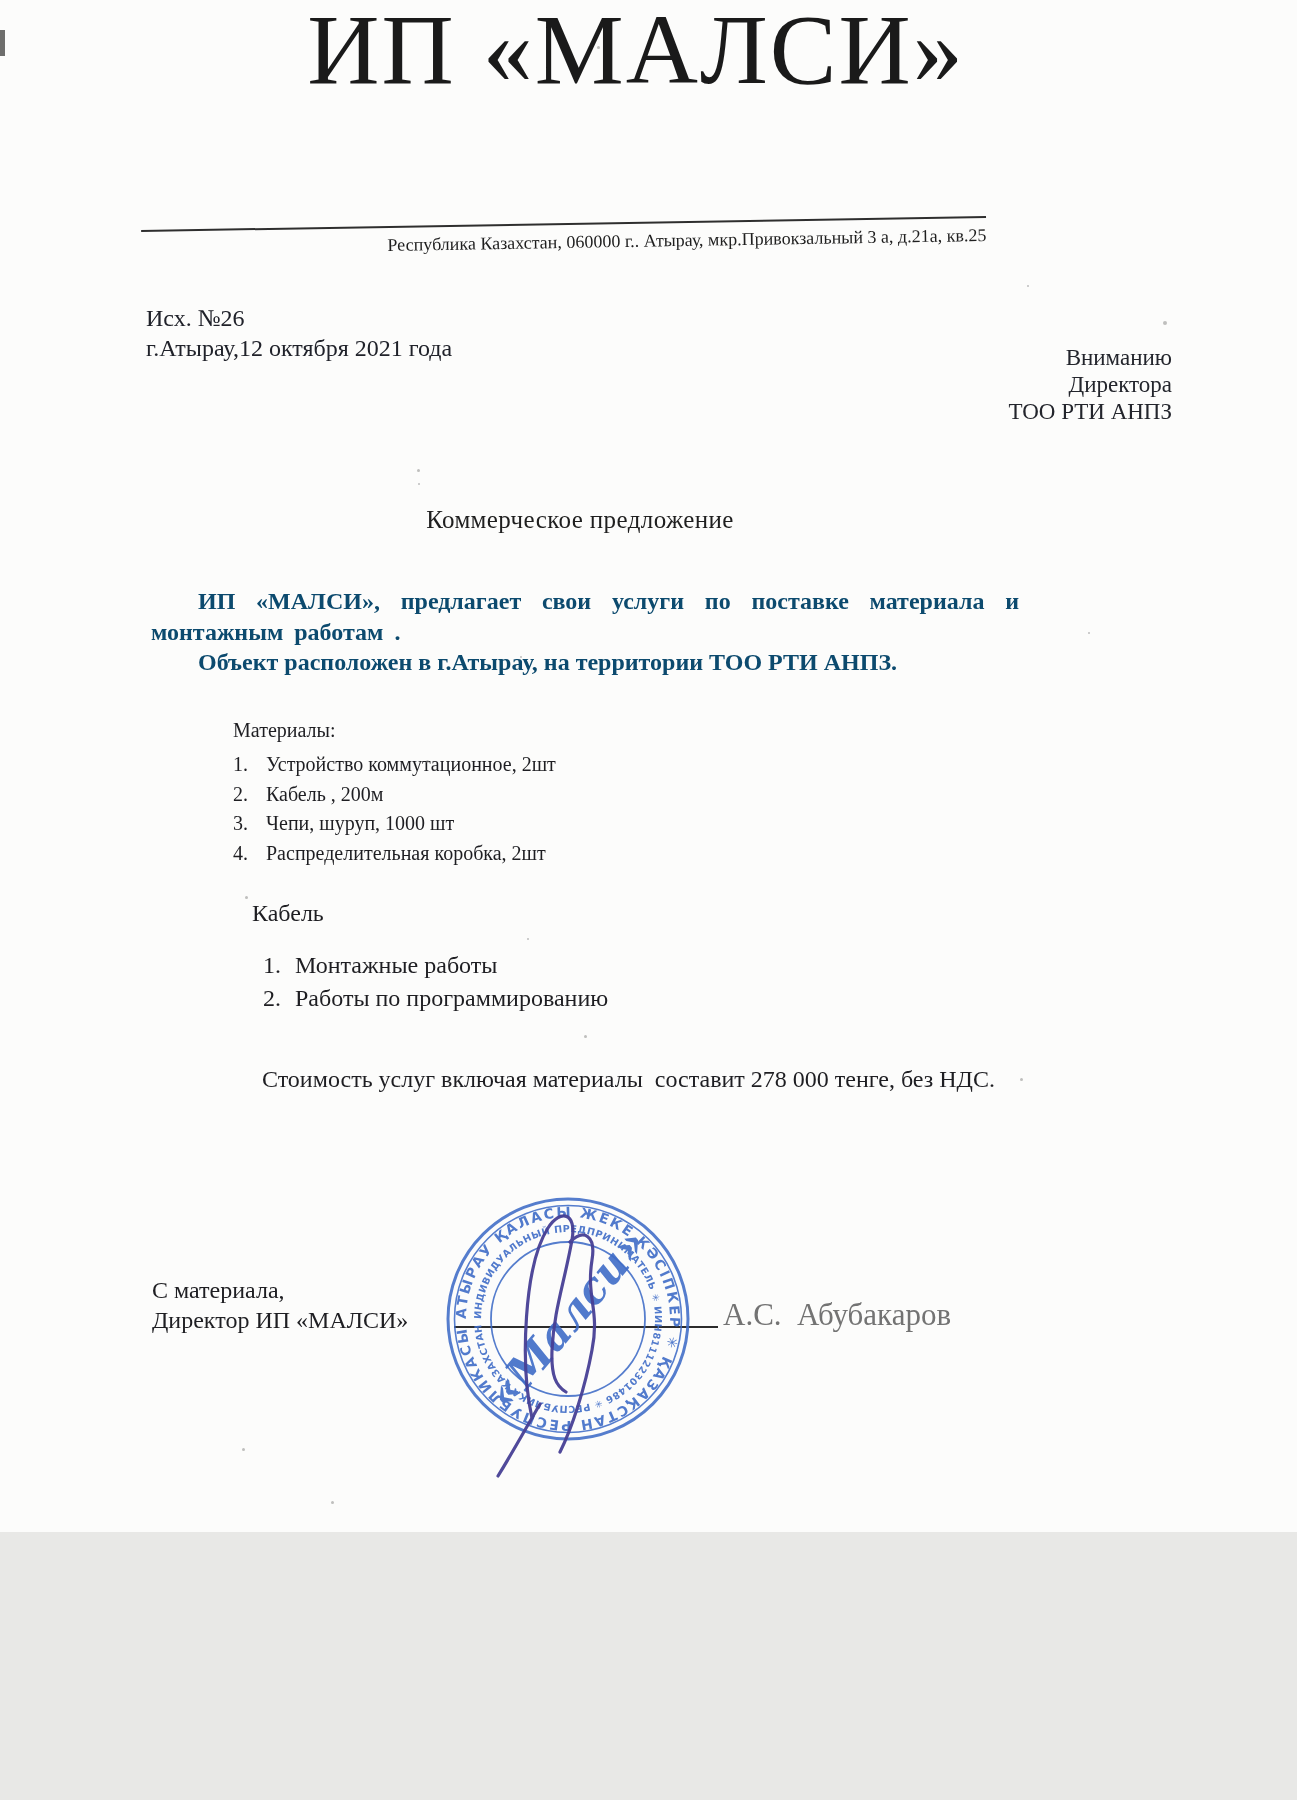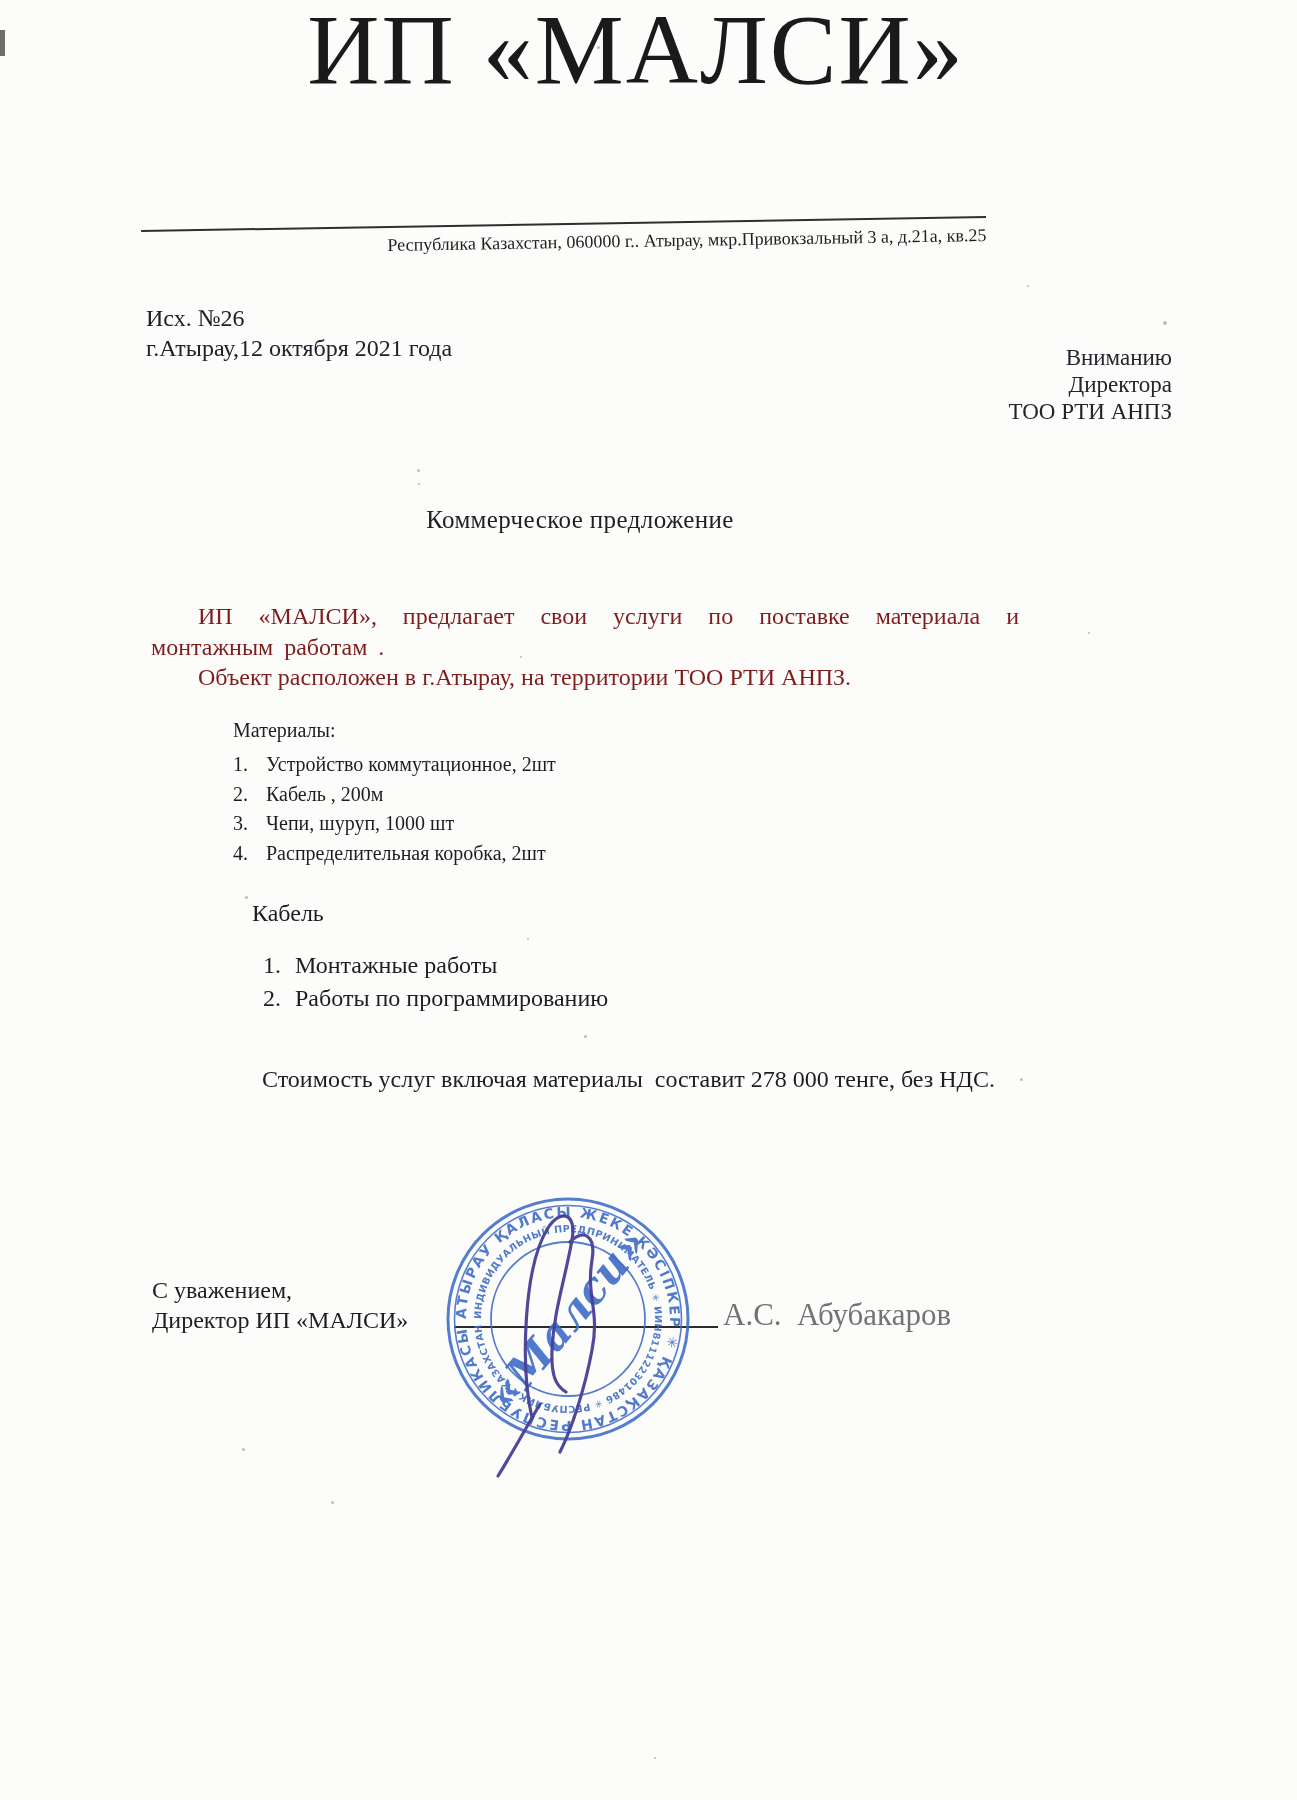--- a/index.html
+++ b/index.html
@@ -1,18 +1,18 @@
 <!DOCTYPE html>
 <html lang="ru"><head>
 <meta charset="utf-8">
 <style>
   html,body{margin:0;padding:0;background:#e8e8e6;}
   .page{
     position:relative;
-    width:1297px;height:1800px;
+    width:1297px;height:1532px;
     background:#fcfcfb;
     overflow:hidden;
     font-family:"Liberation Serif","DejaVu Serif",serif;
     color:#222;
   }
   .abs{position:absolute;}
   .company-title{
     left:0;top:80;width:1272px;
     text-align:center;
     font-size:100px;line-height:1.0;
@@ -45,23 +45,24 @@
     color:#23252c;
   }
   .doc-title{
     left:0;top:506px;width:1160px;
     text-align:center;
     font-size:25px;
     letter-spacing:0.4px;
     color:#1f1f1f;
   }
   .body-text{
-    left:151px;top:601px;width:868px;
+    left:151px;top:586px;width:868px;
     font-size:24px;line-height:30.5px;
-    color:#7f1d1d;
+    color:#0c4a6e;
+    font-weight:bold;
   }
   .body-text p{margin:0;text-indent:47px;}
   .body-text p.justified{text-align:justify;word-spacing:5px;}
   .materials{
     left:233px;top:716px;
     font-size:20px;line-height:29px;
     color:#1e1e22;
   }
   .materials .heading{margin-bottom:5px;}
   .list-row{display:flex;line-height:29.5px;}
@@ -148,21 +149,21 @@
       <span>Монтажные работы</span>
     </div>
     <div class="list-row">
       <span class="num">2.</span>
       <span>Работы по программированию</span>
     </div>
   </div>
 
   <div class="abs cost-line">Стоимость услуг включая материалы  составит 278 000 тенге, без НДС.</div>
 
-  <div class="abs regards">С уважением,</div>
+  <div class="abs regards">С материала,</div>
   <div class="abs signer-title">Директор ИП «МАЛСИ»</div>
   <div class="abs sign-line"></div>
   <div class="abs signer-name">А.С.  Абубакаров</div>
 
   <div class="abs stamp-box">
     <svg width="300" height="300" viewBox="0 0 300 300">
       <g stroke="#3f6cc7" fill="none" opacity="0.88">
         <circle cx="148" cy="139" r="120" stroke-width="3"></circle>
         <circle cx="148" cy="139" r="113.5" stroke-width="1.6"></circle>
         <circle cx="148" cy="139" r="77" stroke-width="1.8"></circle>

